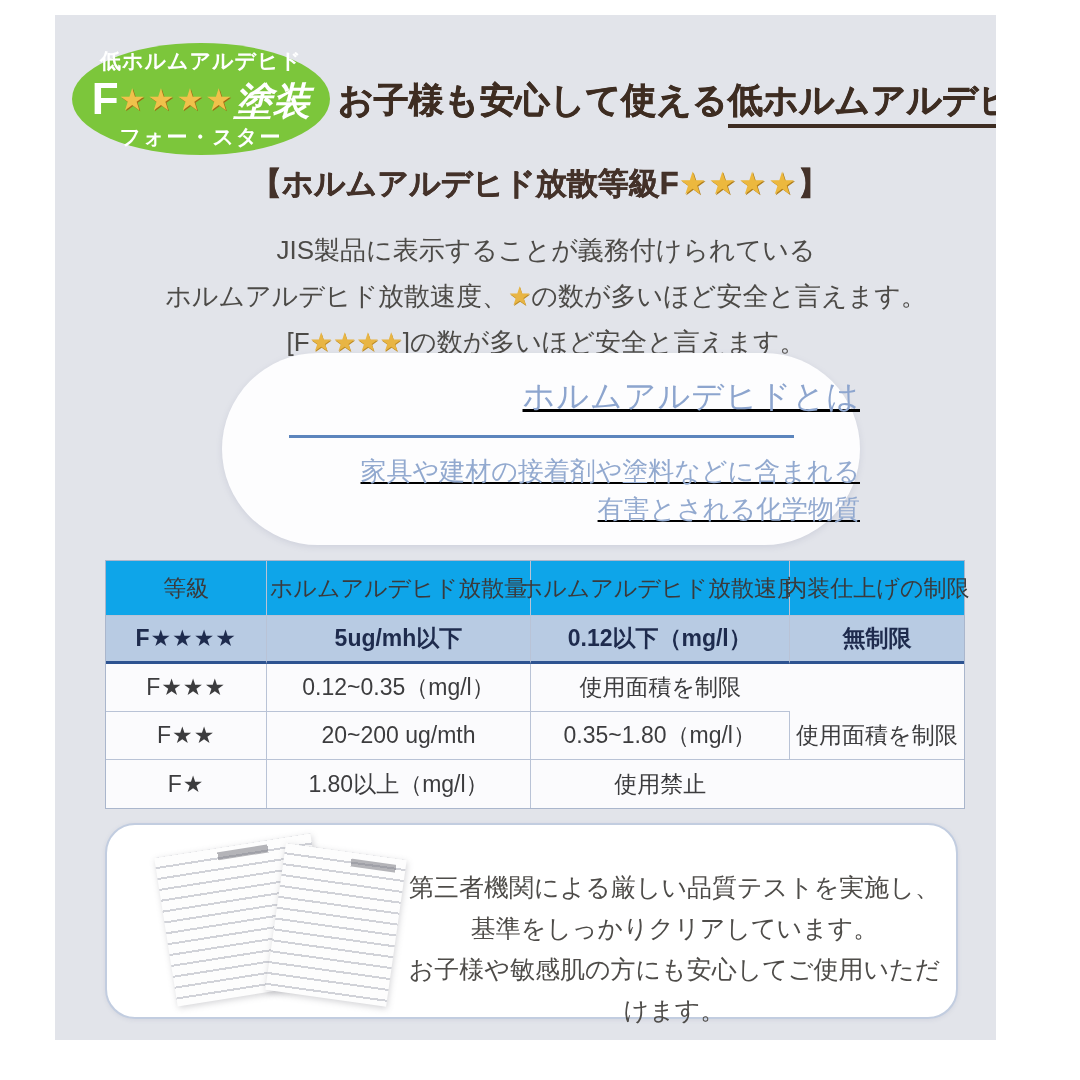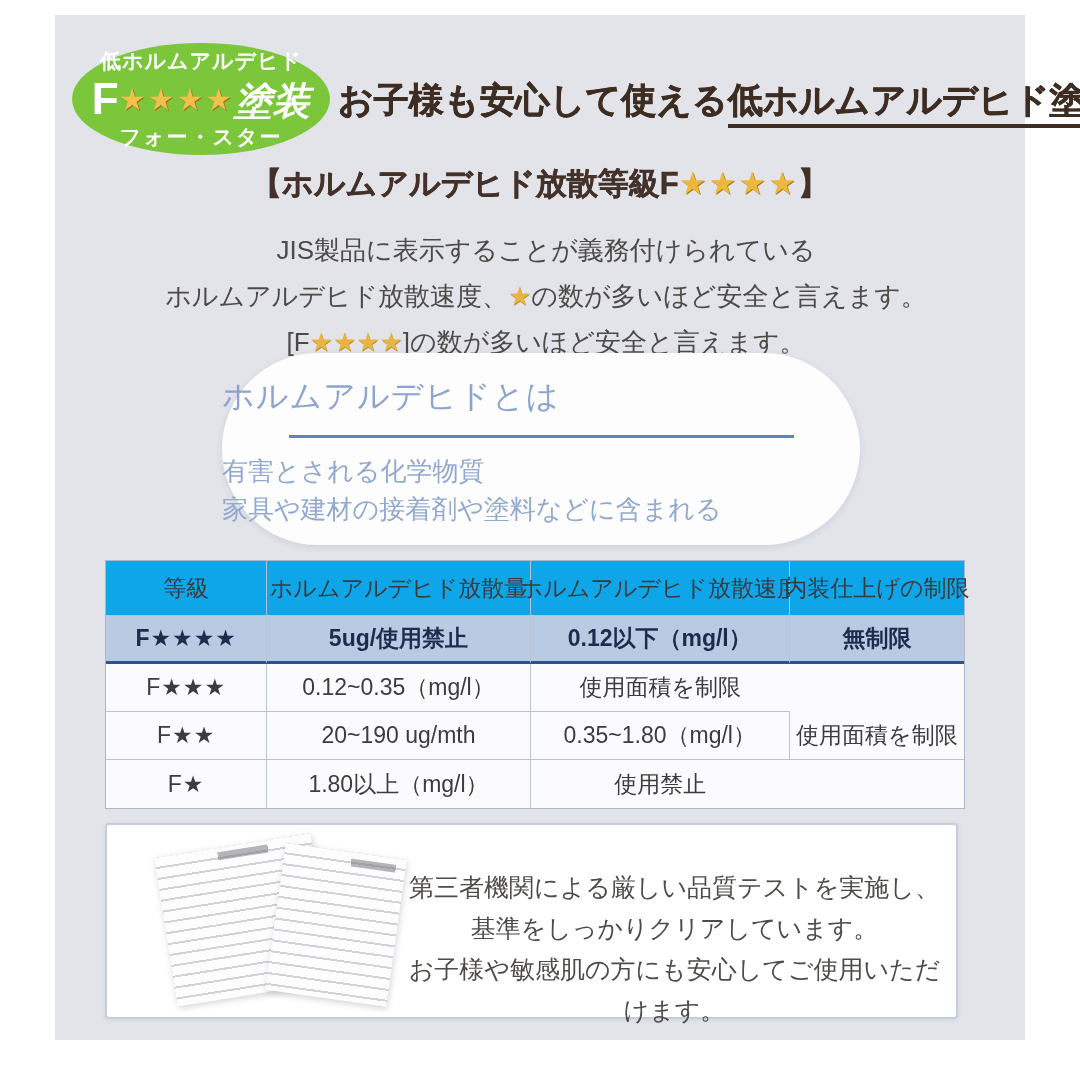--- a/index.html
+++ b/index.html
@@ -1,18 +1,18 @@
 <!DOCTYPE html>
 <html><head>
 <meta charset="utf-8">
 <style>
   * { margin: 0; padding: 0; box-sizing: border-box; }
   html, body { width: 1080px; height: 1080px; background: #ffffff; }
   body { font-family: "Liberation Sans", "DejaVu Sans", sans-serif; }
-  .canvas { position: relative; width: 1080px; height: 1080px; background: #fff; overflow: hidden; }
+  .canvas { position: relative; width: 996px; height: 1080px; background: #fff; overflow: hidden; }
   .content { position: absolute; left: 55px; top: 15px; width: 970px; height: 1025px; background: #e2e4ea; }
 
   
   .badge {
     position: absolute; left: 17px; top: 28px; width: 258px; height: 112px;
     background: #7cc63b; border-radius: 50%;
     display: flex; flex-direction: column; align-items: center; justify-content: center;
     color: #ffffff; text-align: center;
   }
   .badge-top { font-size: 21px; font-weight: bold; letter-spacing: 1px; }
@@ -44,21 +44,22 @@
     position: absolute; left: 0; top: 212px; width: 100%;
     text-align: center; font-size: 26px; color: #4c4a47; line-height: 46px; padding-left: 12px;
   }
   .intro .gold { color: #e8b544; text-shadow: 0.5px 0.5px 0 #bd8b23; }
 
   
   .info-box {
     position: absolute; left: 167px; top: 338px; width: 638px; height: 192px;
     background: #fdfdfe; border-radius: 96px;
     box-shadow: 0 2px 6px rgba(120,130,160,0.18);
-    text-align: left;
+    text-align: right;
+    text-decoration: underline;
   }
   .info-title { margin-top: 22px; font-size: 32px; color: #8da5ce; letter-spacing: 1px; }
   .info-divider { width: 505px; margin: 16px auto 14px auto; border-top: 3px solid #5c85bd; }
   .info-text { font-size: 26px; color: #92a9cf; line-height: 38px; }
 
   
   .ftable {
     position: absolute; left: 50px; top: 545px; width: 860px;
     border: 1px solid #aab6cc; background: #fbfbfd;
   }
@@ -71,21 +72,21 @@
   }
   .trow .tcell:last-child { border-right: none; }
   .trow-header .tcell { height: 55px; background: #0ea5e9; font-size: 23px; color: #3a3a3c; }
   .trow-hl .tcell { background: #b8cbe3; color: #1e2b4d; font-weight: bold; border-bottom: 3px solid #2d5391; }
   .trow:last-child .tcell { border-bottom: none; }
   .tcell.grade { letter-spacing: 1px; }
 
   
   .cert-box {
     position: absolute; left: 50px; top: 808px; width: 853px; height: 196px;
-    background: #ffffff; border: 2px solid #c2cde0; border-radius: 4px;
+    background: #ffffff; border: 2px solid #c2cde0; border-radius: 30px;
     box-shadow: 0 1px 4px rgba(120,130,160,0.15);
   }
   .cert-papers { position: absolute; left: 40px; top: 14px; width: 270px; height: 168px; }
   .paper {
     position: absolute; background: #fefefe;
     box-shadow: 1px 2px 6px rgba(100,100,110,0.28);
   }
   .paper-1 {
     left: 18px; top: 6px; width: 158px; height: 150px; transform: rotate(-9deg);
     background:
@@ -134,46 +135,46 @@
       </div>
       <div>
         <span>[F</span><span class="gold">★★★★</span><span>]の数が多いほど安全と言えます。</span>
       </div>
     </div>
 
     <div class="info-box">
       <div class="info-title">ホルムアルデヒドとは</div>
       <div class="info-divider"></div>
       <div class="info-text">
+        <div>家具や建材の接着剤や塗料などに含まれる</div>
         <div>有害とされる化学物質</div>
-        <div>家具や建材の接着剤や塗料などに含まれる</div>
       </div>
     </div>
 
     <div class="ftable">
       <div class="trow trow-header">
         <div class="tcell">等級</div>
         <div class="tcell">ホルムアルデヒド放散量</div>
         <div class="tcell">ホルムアルデヒド放散速度</div>
         <div class="tcell">内装仕上げの制限</div>
       </div>
       <div class="trow trow-hl">
         <div class="tcell grade">F★★★★</div>
-        <div class="tcell">5ug/使用禁止</div>
+        <div class="tcell">5ug/mh以下</div>
         <div class="tcell">0.12以下（mg/l）</div>
         <div class="tcell">無制限</div>
       </div>
       <div class="trow">
         <div class="tcell grade">F★★★</div>
         <div class="tcell">0.12~0.35（mg/l）</div>
         <div class="tcell">使用面積を制限</div>
       </div>
       <div class="trow">
         <div class="tcell grade">F★★</div>
-        <div class="tcell">20~190 ug/mth</div>
+        <div class="tcell">20~200 ug/mth</div>
         <div class="tcell">0.35~1.80（mg/l）</div>
         <div class="tcell">使用面積を制限</div>
       </div>
       <div class="trow">
         <div class="tcell grade">F★</div>
         <div class="tcell">1.80以上（mg/l）</div>
         <div class="tcell">使用禁止</div>
       </div>
     </div>
 

